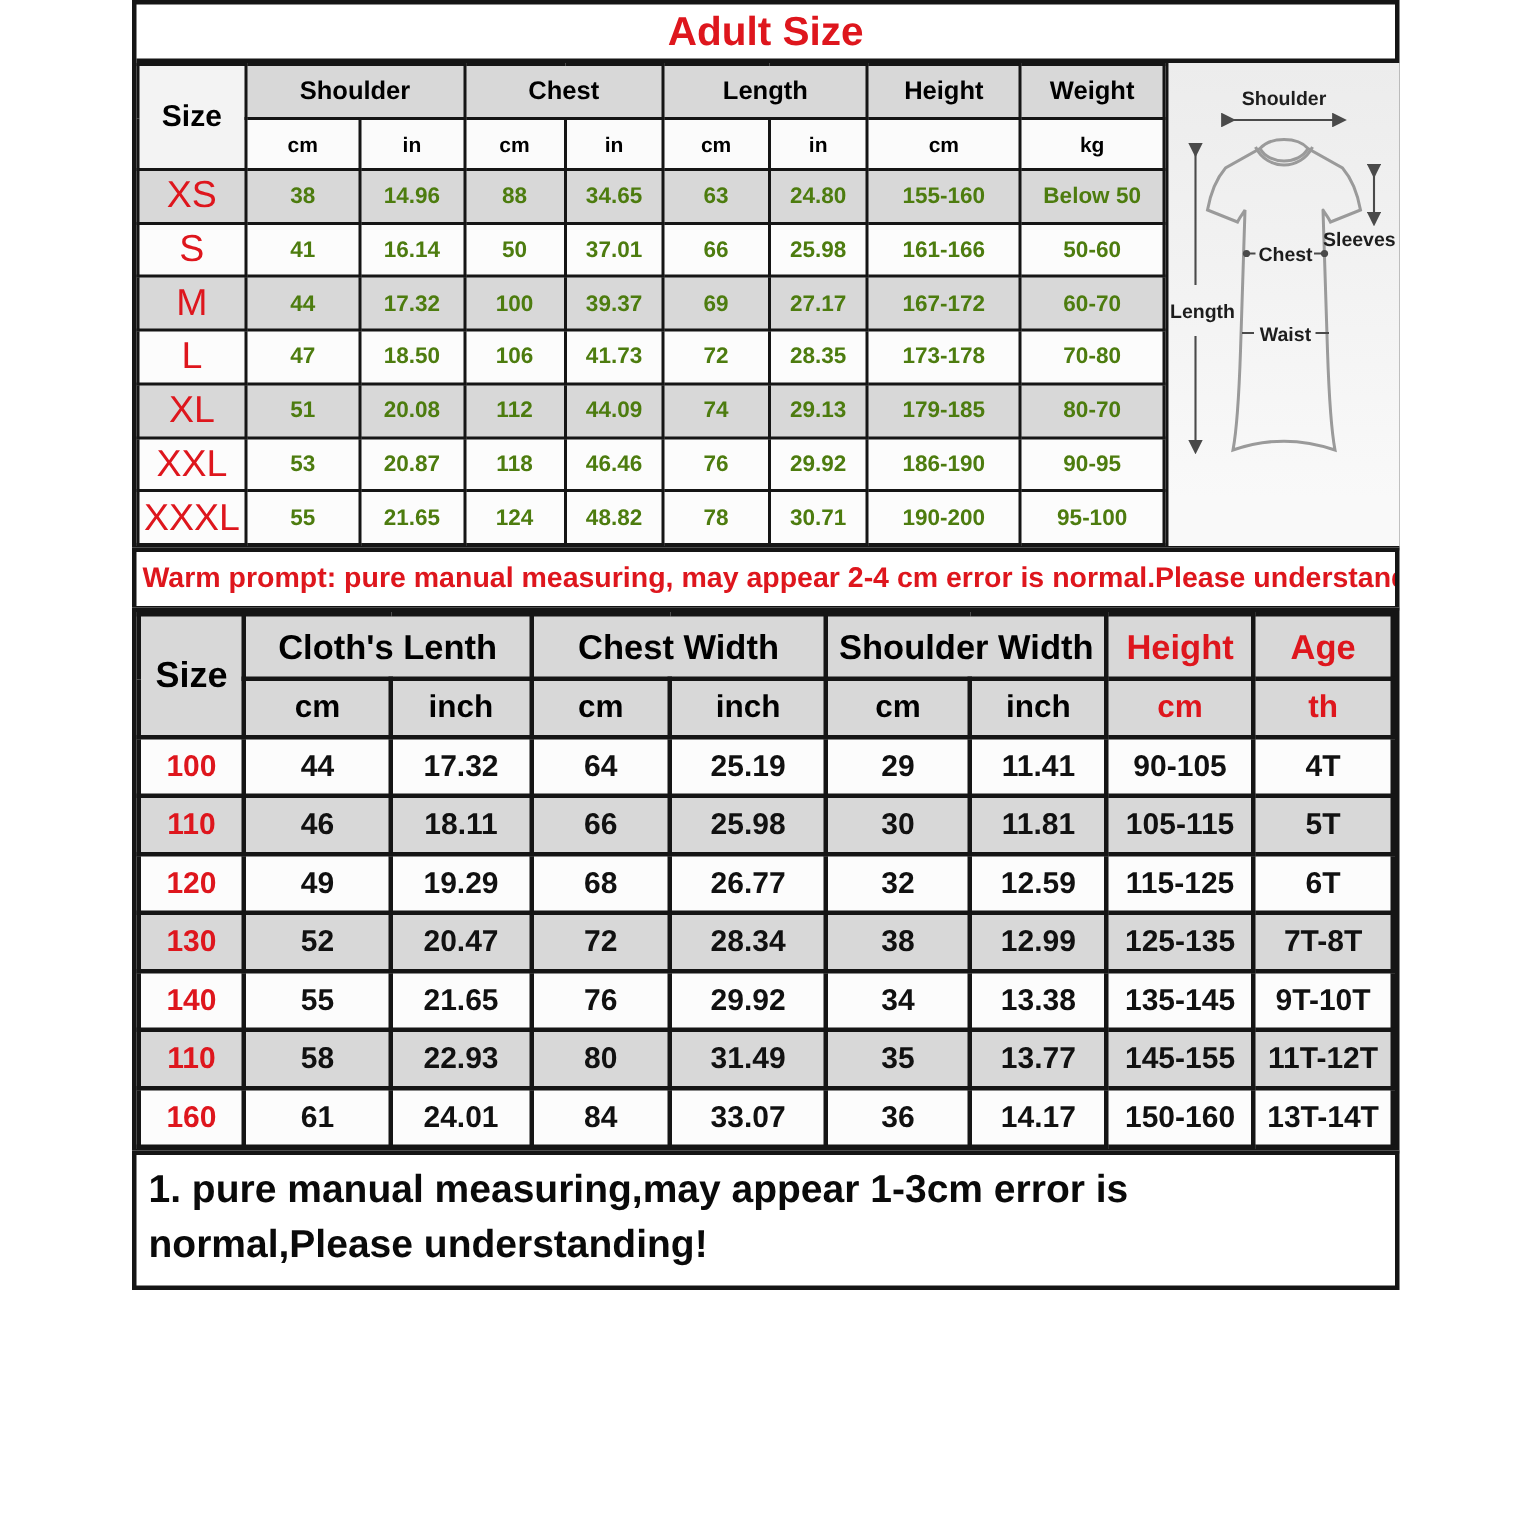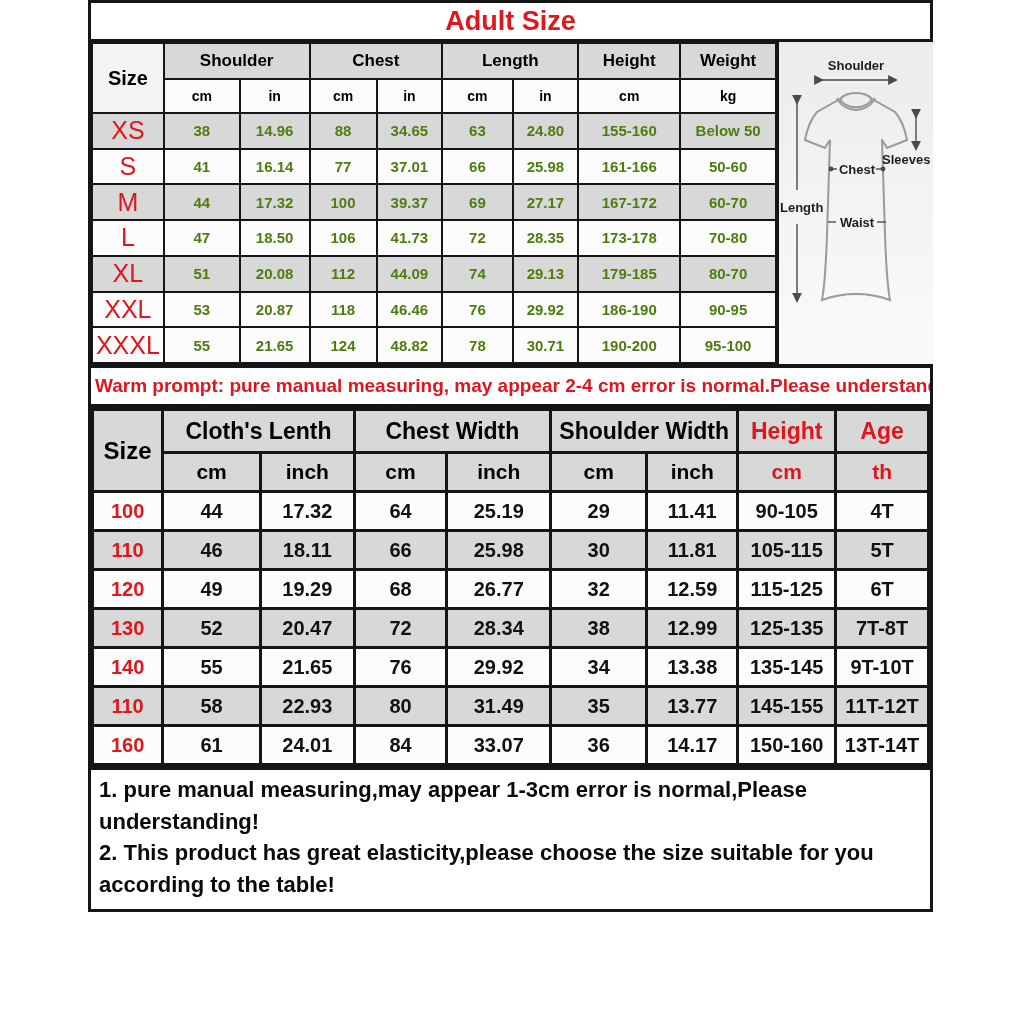--- a/index.html
+++ b/index.html
@@ -73,21 +73,21 @@
   .child-table th, .child-table td { border:3px solid #151515; }
   .child-table .group-cell { font-size:23px; font-weight:bold; background:#d8d8d8; height:40px; }
   .child-table .unit-cell  { font-size:21px; font-weight:bold; background:#d8d8d8; height:36px; }
   .child-table .size-head  { background:#d8d8d8; font-size:24px; font-weight:bold; }
   .child-table .size-label { font-size:20px; font-weight:bold; }
   .child-table td.val { font-size:20px; font-weight:bold; color:#111; height:36px; }
 
   
   .notes {
     padding:4px 10px 8px 8px;
-    font-size:22px; font-weight:bold;
+    font-size:26px; font-weight:bold;
     line-height:1.44;
     color:#0a0a0a;
   }
   .notes p { margin:0; }
 
   .red { color:#de161d; }
 </style>
 </head>
 <body>
 
@@ -139,21 +139,21 @@
                 <td class="val">34.65</td>
                 <td class="val">63</td>
                 <td class="val">24.80</td>
                 <td class="val">155-160</td>
                 <td class="val">Below 50</td>
               </tr>
               <tr class="plain">
                 <th class="size-label red">S</th>
                 <td class="val">41</td>
                 <td class="val">16.14</td>
-                <td class="val">77</td>
+                <td class="val">50</td>
                 <td class="val">37.01</td>
                 <td class="val">66</td>
                 <td class="val">25.98</td>
                 <td class="val">161-166</td>
                 <td class="val">50-60</td>
               </tr>
               <tr class="shaded">
                 <th class="size-label red">M</th>
                 <td class="val">44</td>
                 <td class="val">17.32</td>
@@ -376,16 +376,15 @@
             <td class="val">14.17</td>
             <td class="val red">150-160</td>
             <td class="val red">13T-14T</td>
           </tr>
         </tbody>
     </table>
   </div>
 
   <div class="section notes">
     <p>1. pure manual measuring,may appear 1-3cm error is normal,Please understanding!</p>
-    <p>2. This product has great elasticity,please choose the size suitable for you according to the table!</p>
   </div>
 
 </div>
 
 </body></html>

